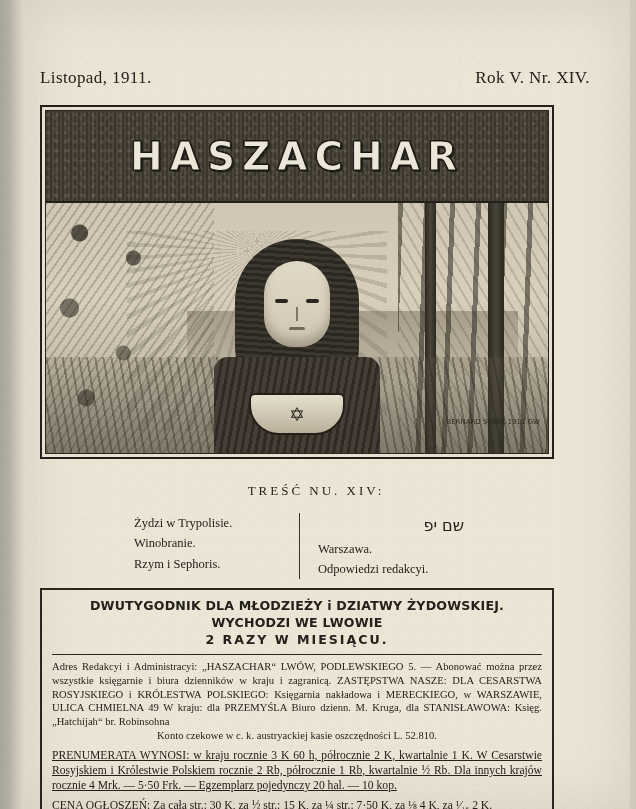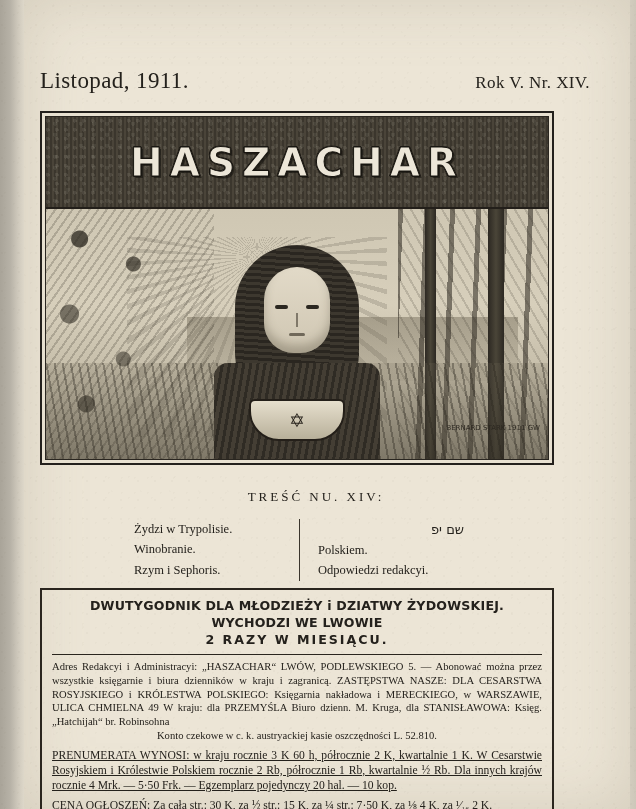--- a/index.html
+++ b/index.html
@@ -61,21 +61,21 @@
   
   .masthead {
     display: flex;
     align-items: baseline;
     justify-content: space-between;
     margin-top: 68px;
     padding: 0 4px 0 2px;
     font-size: 17.5px;
     letter-spacing: .4px;
   }
-  .masthead .mh-left { font-size: 23px; text-align: right; }
+  .masthead .mh-left { font-size: 17px; text-align: right; }
   .masthead .mh-center { font-size: 17px; letter-spacing: .6px; }
   .masthead .mh-right { font-size: 17px; }
 
   
   .illo {
     position: relative;
     margin-top: 17px;
     margin-left: 2px;
     width: 514px;
     height: 354px;
@@ -294,21 +294,21 @@
     width: 330px;
     font-size: 12.5px;
     line-height: 1.62;
   }
   .tresc-col { width: 50%; }
   .tresc-col.right {
     border-left: 1px solid #3a352c;
     padding-left: 18px;
   }
   .tresc-col div { white-space: nowrap; }
-  .heb { direction: rtl; font-family: "DejaVu Sans", sans-serif; font-size: 13px; }
+  .heb { direction: rtl; font-family: "DejaVu Sans", sans-serif; font-size: 16px; }
 
   
   .infobox {
     position: absolute;
     left: 2px;
     top: 588px;
     width: 514px;
     border: 2px solid #2a251e;
     padding: 7px 10px 9px 10px;
     background: transparent;
@@ -393,21 +393,21 @@
   <div class="tresc-head">TREŚĆ NU. XIV:</div>
 
   <div class="tresc-cols">
     <div class="tresc-col left">
       <div>Żydzi w Trypolisie.</div>
       <div>Winobranie.</div>
       <div>Rzym i Sephoris.</div>
     </div>
     <div class="tresc-col right">
       <div class="heb">שם יפ</div>
-      <div>Polskiem.</div>
+      <div>Warszawa.</div>
       <div>Odpowiedzi redakcyi.</div>
     </div>
   </div>
 
   <div class="infobox">
     <div class="ib-title">
       <div>DWUTYGODNIK DLA MŁODZIEŻY i DZIATWY ŻYDOWSKIEJ. WYCHODZI WE LWOWIE</div>
       <div class="l2">2 RAZY W MIESIĄCU.</div>
     </div>
     <hr class="rule">

